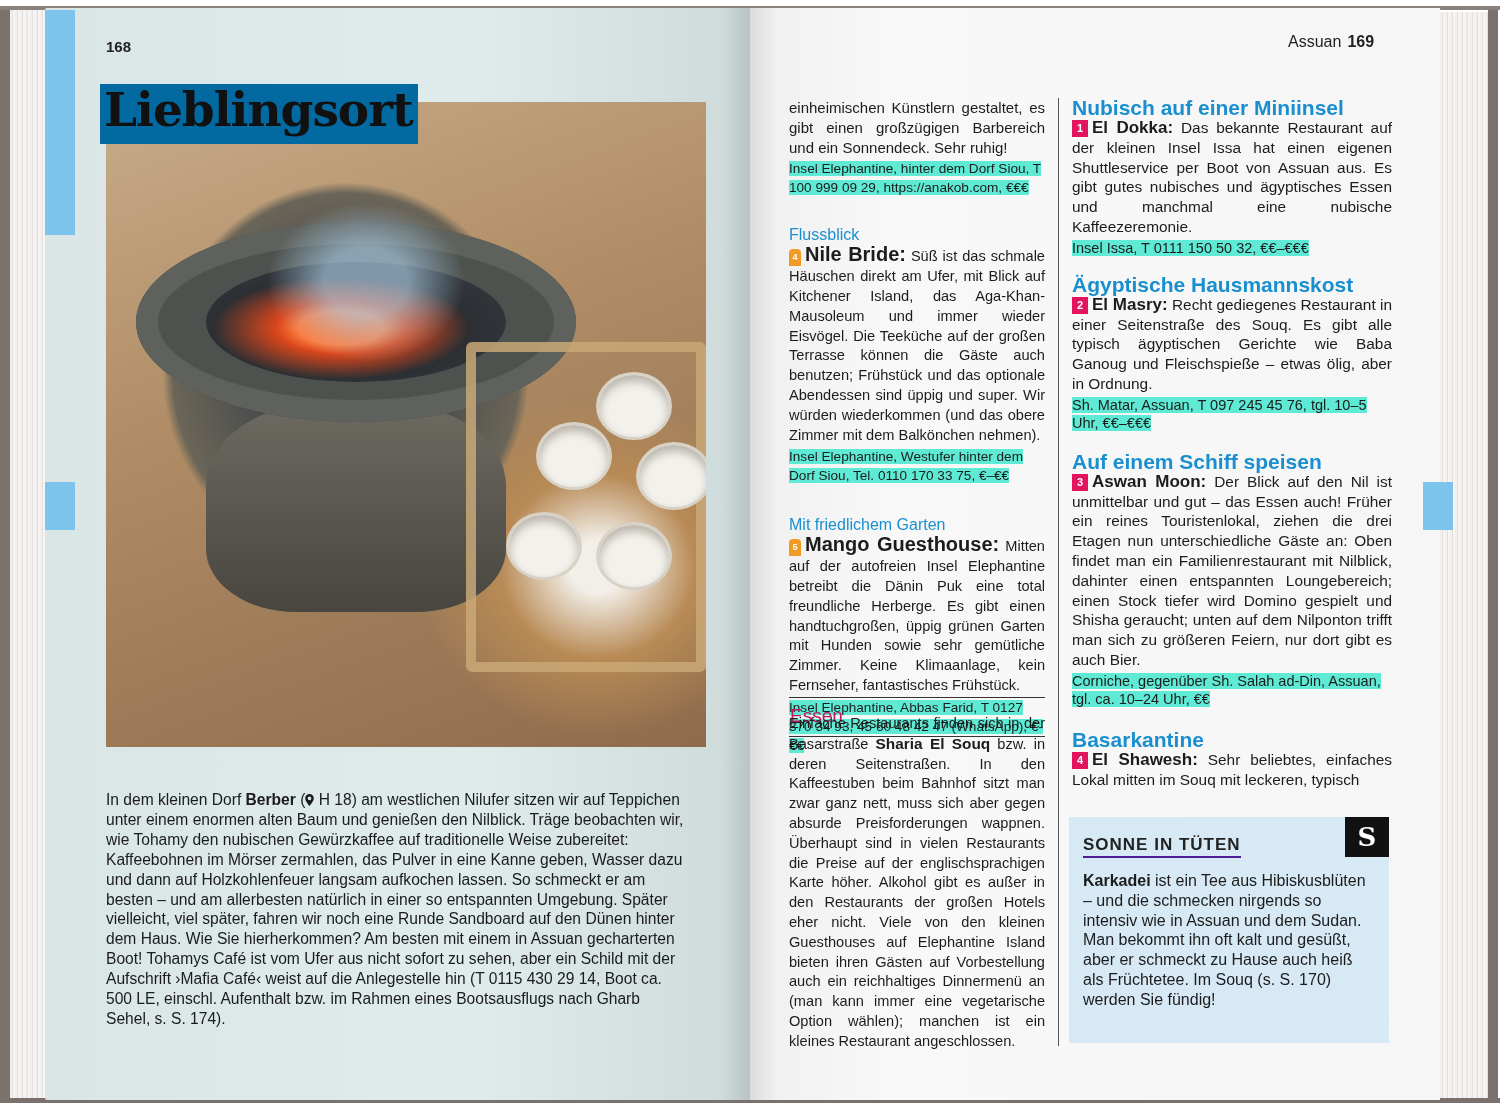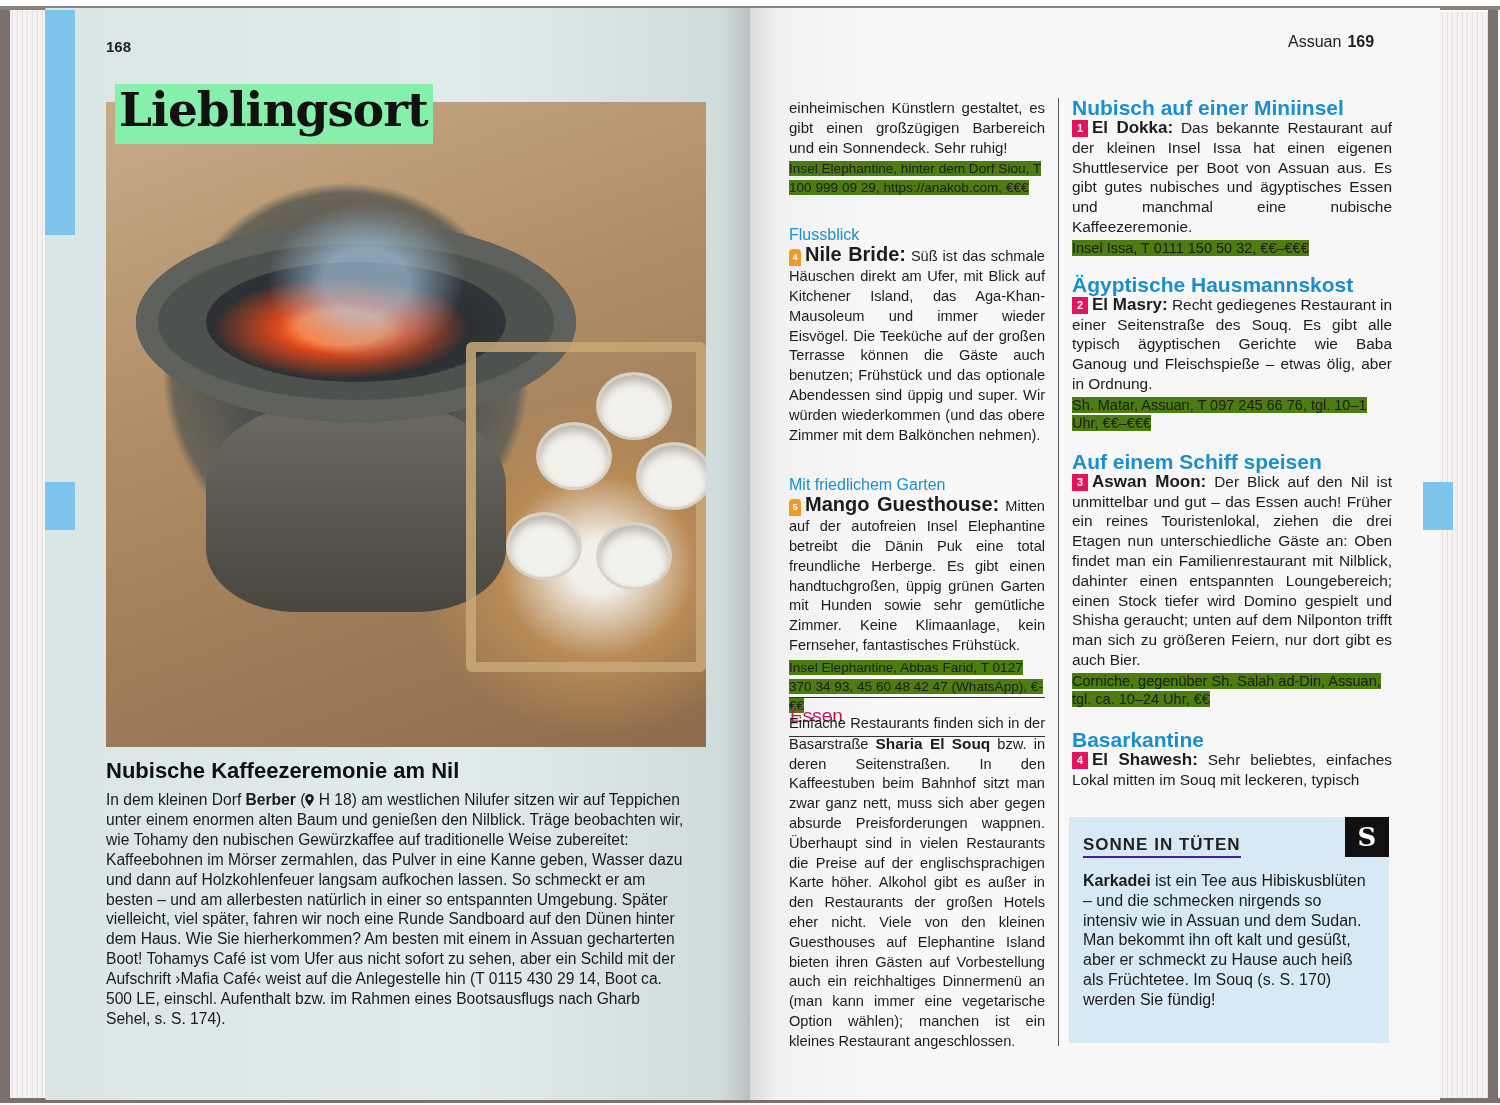--- a/index.html
+++ b/index.html
@@ -25,39 +25,39 @@
   .cup{position:absolute;width:70px;height:62px;border-radius:50%;background:#f2f1ec;border:3px solid #d8d2c6;box-shadow:inset 0 6px 10px #b9b3aa;}
   .tray{position:absolute;left:360px;top:240px;width:240px;height:330px;border:10px solid #c9a877;border-radius:6px;box-sizing:border-box;opacity:.85;}
   .stove{position:absolute;left:30px;top:120px;width:440px;height:390px;}
   .stove .bowl{position:absolute;left:0;top:0;width:440px;height:200px;border-radius:50%;background:#4e524f;box-shadow:inset 0 0 0 22px #5f615c;}
   .stove .coals{position:absolute;left:70px;top:40px;width:300px;height:120px;border-radius:50%;
     background:radial-gradient(ellipse at 45% 55%,#ff7b3b 0 18%,#d7461c 28%,#2c2f33 55%,#3a3d42 100%);}
   .stove .smoke{position:absolute;left:130px;top:-20px;width:200px;height:160px;border-radius:50%;
     background:radial-gradient(ellipse,rgba(170,205,230,.65) 0 30%,transparent 70%);}
   .stove .base{position:absolute;left:70px;top:180px;width:300px;height:210px;border-radius:40% 40% 30% 30%;background:linear-gradient(#6d6a62,#48463f);}
   .hand{position:absolute;left:90px;top:0;width:70px;height:40px;background:#3a2a22;border-radius:0 0 30px 30px;}
-  .title-box{position:absolute;left:115px;top:84px;width:318px;height:60px;background:#86efac;}
+  .title-box{position:absolute;left:100px;top:84px;width:318px;height:60px;background:#0369a1;}
   .title-box h1{margin:0;position:absolute;left:4px;top:-2px;font-family:"DejaVu Serif","Liberation Serif",serif;font-size:47px;font-weight:bold;color:#111;letter-spacing:-1px;}
   .article-title{position:absolute;left:106px;top:758px;font-size:22px;font-weight:bold;color:#111;}
   .article-body{position:absolute;left:106px;top:790px;width:580px;font-size:15.6px;line-height:19.9px;color:#1b1b1b;}
   .article-body b{font-weight:bold;}
   .pin{display:inline-block;width:9px;height:12px;position:relative;vertical-align:-1px;}
   
   .col{position:absolute;font-size:15.4px;line-height:19.8px;color:#1c1c1c;}
   .col1{left:789px;top:98px;width:256px;}
   .col2{left:1072px;top:98px;width:320px;}
   .col-rule{position:absolute;left:1058px;top:98px;width:1px;height:948px;background:#555;}
   .cat{color:#1a8fcf;font-weight:bold;font-size:21px;line-height:20px;margin-top:0;}
   .col1 .cat{font-size:16px;font-weight:normal;}
   .entry{margin-bottom:22px;}
   .entry p{margin:0;text-align:justify;}
   .col1 .entry p{font-size:14.6px;}
   .entry .name{font-weight:bold;font-size:17px;}
   .col1 .entry .name{font-size:20px;}
-  .info{display:inline;background:#4d7c0f;font-size:13.6px;line-height:18px;}
+  .info{display:inline;background:#5eead4;font-size:13.6px;line-height:18px;}
   .col2 .info{font-size:14.5px;}
   .info-wrap{margin-top:2px;line-height:18px;}
   .badge{display:inline-block;width:16px;height:17px;color:#fff;font-size:11px;font-weight:bold;text-align:center;line-height:17px;margin-right:4px;vertical-align:1px;}
   .badge.red{background:#e2145e;}
   .badge.orange{background:#f19a26;border-radius:4px 4px 0 0;width:12px;font-size:9px;}
   .section-head{position:absolute;left:789px;top:697px;width:256px;border-top:1.5px solid #333;border-bottom:1.5px solid #333;height:38px;}
   .section-head span{position:absolute;left:1px;top:7px;font-size:19px;color:#be185d;}
   .essen-body{position:absolute;left:789px;top:714px;width:256px;font-size:14.6px;line-height:19.8px;text-align:justify;color:#1c1c1c;}
   .essen-body b{font-weight:bold;font-size:15.4px;}
   .tipbox{position:absolute;left:1069px;top:817px;width:320px;height:226px;background:#d6e9f5;}
@@ -97,41 +97,41 @@
       <div class="cup" style="left:60px;top:80px;"></div>
       <div class="cup" style="left:160px;top:100px;"></div>
       <div class="cup" style="left:30px;top:170px;"></div>
       <div class="cup" style="left:120px;top:180px;"></div>
     </div>
   </div>
   <div class="title-box">
     <h1>Lieblingsort</h1>
   </div>
 
-  <div class="article-title">Nubische Kaffeezeremonie am Nil</div>
   <div class="article-body">
     <span>In dem kleinen Dorf </span><b>Berber</b> (<svg class="pin" viewBox="0 0 10 14" width="10" height="14">
         <path d="M5 0C2.2 0 0 2.2 0 5c0 3.6 5 9 5 9s5-5.4 5-9C10 2.2 7.8 0 5 0zm0 7.2A2.2 2.2 0 1 1 5 2.8a2.2 2.2 0 0 1 0 4.4z" fill="#1b1b1b"></path>
       </svg> <span>H 18</span>) <span>am westlichen Nilufer sitzen wir auf Teppichen unter einem enormen alten Baum und genießen den Nilblick. Träge beobachten wir, wie Tohamy den nubischen Gewürzkaffee auf traditionelle Weise zubereitet: Kaffeebohnen im Mörser zermahlen, das Pulver in eine Kanne geben, Wasser dazu und dann auf Holzkohlenfeuer langsam aufkochen lassen. So schmeckt er am besten – und am allerbesten natürlich in einer so entspannten Umgebung. Später vielleicht, viel später, fahren wir noch eine Runde Sandboard auf den Dünen hinter dem Haus. Wie Sie hierherkommen? Am besten mit einem in Assuan gecharterten Boot! Tohamys Café ist vom Ufer aus nicht sofort zu sehen, aber ein Schild mit der Aufschrift ›Mafia Café‹ weist auf die Anlegestelle hin (T 0115 430 29 14, Boot ca. 500 LE, einschl. Aufenthalt bzw. im Rahmen eines Bootsausflugs nach Gharb Sehel, s. S. 174).</span>
   </div>
 
   <div class="page-right"></div>
   <div class="tab" style="left:1423px;top:482px;width:30px;height:48px;"></div>
   <div class="running" style="left:1288px;top:33px;">
     <span>Assuan</span><b>169</b>
   </div>
 
   <div class="col col1">
     <div class="entry" style="margin-bottom:28px;">
       <p style="font-size:15px;">einheimischen Künstlern gestaltet, es gibt einen großzügigen Barbereich und ein Sonnendeck. Sehr ruhig!</p>
       <div class="info-wrap"><span class="info">Insel Elephantine, hinter dem Dorf Siou, T 100 999 09 29, https://anakob.com, €€€</span></div>
     </div>
     <div class="entry" style="margin-bottom:30px;">
       <div class="cat">Flussblick</div>
       <p><span class="badge orange">4</span><span class="name">Nile Bride:</span> <span>Süß ist das schmale Häuschen direkt am Ufer, mit Blick auf Kitchener Island, das Aga-Khan-Mausoleum und immer wieder Eisvögel. Die Teeküche auf der großen Terrasse können die Gäste auch benutzen; Frühstück und das optionale Abendessen sind üppig und super. Wir würden wiederkommen (und das obere Zimmer mit dem Balkönchen nehmen).</span></p>
+      <div class="info-wrap"><span class="info">Insel Elephantine, Westufer hinter dem Dorf Siou, Tel. 0110 170 33 75, €–€€</span></div>
     </div>
     <div class="entry">
       <div class="cat">Mit friedlichem Garten</div>
       <p><span class="badge orange">5</span><span class="name">Mango Guesthouse:</span> <span>Mitten auf der autofreien Insel Elephantine betreibt die Dänin Puk eine total freundliche Herberge. Es gibt einen handtuchgroßen, üppig grünen Garten mit Hunden sowie sehr gemütliche Zimmer. Keine Klimaanlage, kein Fernseher, fantastisches Frühstück.</span></p>
       <div class="info-wrap"><span class="info">Insel Elephantine, Abbas Farid, T 0127 370 34 93, 45 60 48 42 47 (WhatsApp), €-€€</span></div>
     </div>
   </div>
 
   <div class="section-head">
     <span>Essen</span>
@@ -144,21 +144,21 @@
 
   <div class="col col2">
     <div class="entry" style="margin-bottom:18px;">
       <div class="cat">Nubisch auf einer Miniinsel</div>
       <p><span class="badge red">1</span><span class="name">El Dokka:</span> <span>Das bekannte Restaurant auf der kleinen Insel Issa hat einen eigenen Shuttleservice per Boot von Assuan aus. Es gibt gutes nubisches und ägyptisches Essen und manchmal eine nubische Kaffeezeremonie.</span></p>
       <div class="info-wrap"><span class="info">Insel Issa, T 0111 150 50 32, €€–€€€</span></div>
     </div>
     <div class="entry" style="margin-bottom:20px;">
       <div class="cat">Ägyptische Hausmannskost</div>
       <p><span class="badge red">2</span><span class="name">El Masry:</span> <span>Recht gediegenes Restaurant in einer Seitenstraße des Souq. Es gibt alle typisch ägyptischen Gerichte wie Baba Ganoug und Fleischspieße – etwas ölig, aber in Ordnung.</span></p>
-      <div class="info-wrap"><span class="info">Sh. Matar, Assuan, T 097 245 66 76, tgl. 10–1 Uhr, €€–€€€</span></div>
+      <div class="info-wrap"><span class="info">Sh. Matar, Assuan, T 097 245 45 76, tgl. 10–5 Uhr, €€–€€€</span></div>
     </div>
     <div class="entry" style="margin-bottom:22px;">
       <div class="cat">Auf einem Schiff speisen</div>
       <p><span class="badge red">3</span><span class="name">Aswan Moon:</span> <span>Der Blick auf den Nil ist unmittelbar und gut – das Essen auch! Früher ein reines Touristenlokal, ziehen die drei Etagen nun unterschiedliche Gäste an: Oben findet man ein Familienrestaurant mit Nilblick, dahinter einen entspannten Loungebereich; einen Stock tiefer wird Domino gespielt und Shisha geraucht; unten auf dem Nilponton trifft man sich zu größeren Feiern, nur dort gibt es auch Bier.</span></p>
       <div class="info-wrap"><span class="info">Corniche, gegenüber Sh. Salah ad-Din, Assuan, tgl. ca. 10–24 Uhr, €€</span></div>
     </div>
     <div class="entry">
       <div class="cat">Basarkantine</div>
       <p><span class="badge red">4</span><span class="name">El Shawesh:</span> <span>Sehr beliebtes, einfaches Lokal mitten im Souq mit leckeren, typisch</span></p>
     </div>

